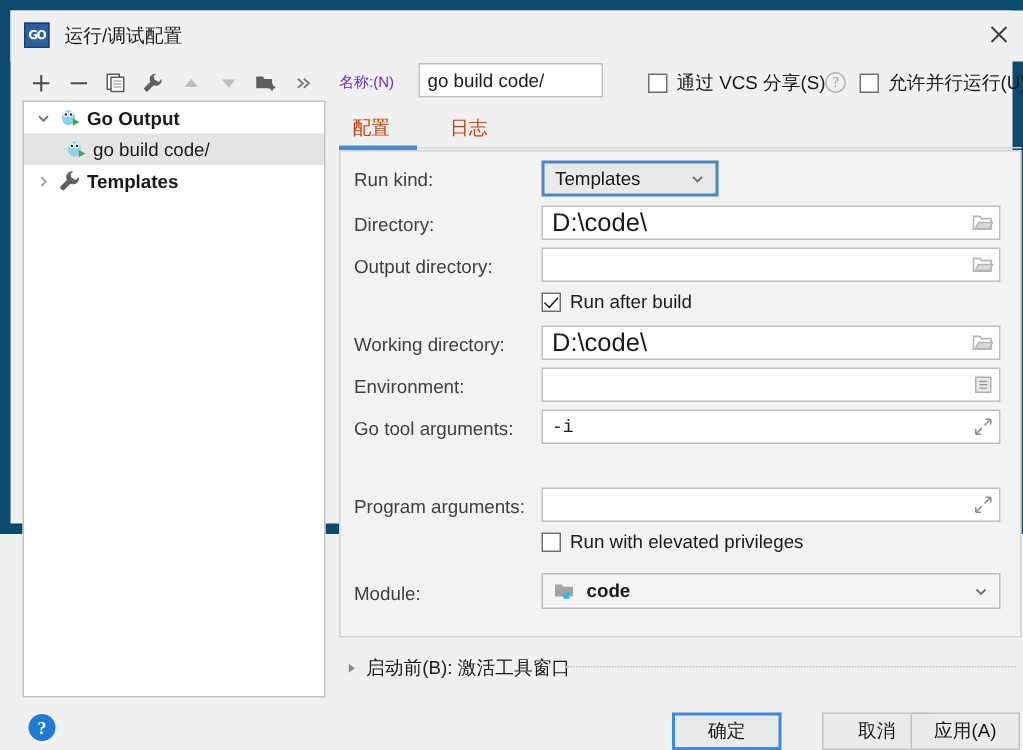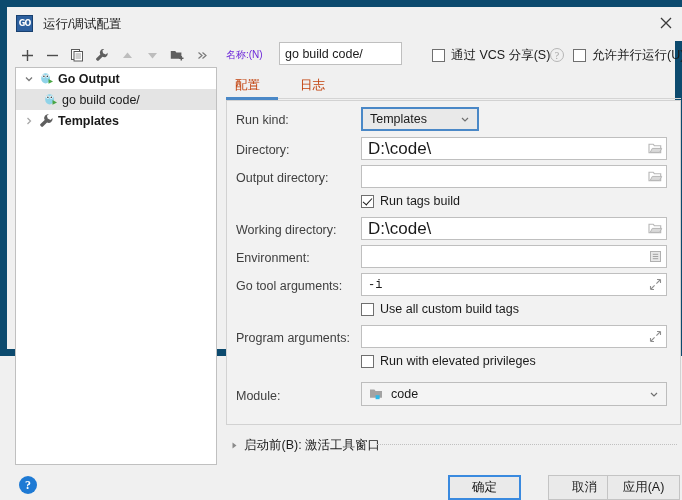--- a/index.html
+++ b/index.html
@@ -424,21 +424,21 @@
     <input class="tfield" style="left: 134px; top: 64px; width: 306px;" value="">
     <div class="field-btn" style="left:417px; top:65px;">
       <svg width="15" height="13" viewBox="0 0 15 13">
         <path d="M1 2.2 h4.2 l1.1 1.5 h6.4 v7.1 h-11.7 z" fill="none" stroke="#b6b6b6" stroke-width="1.1"></path>
         <path d="M2.2 10.4 l2.1 -4 h9.4 l-2.1 4 z" fill="#d9d9d9" stroke="#b6b6b6" stroke-width="1"></path>
       </svg>
     </div>
 
     <div class="cb-row" style="left:134px; top:93px;">
       <span class="cbox checked"></span>
-      <span class="cb-text">Run tags build</span>
+      <span class="cb-text">Run after build</span>
     </div>
 
     <div class="field-label" style="left:9px; top:122px;">Working directory:</div>
     <input class="tfield" style="left: 134px; top: 116px; width: 306px;" value="D:\code\">
     <div class="field-btn" style="left:417px; top:117px;">
       <svg width="15" height="13" viewBox="0 0 15 13">
         <path d="M1 2.2 h4.2 l1.1 1.5 h6.4 v7.1 h-11.7 z" fill="none" stroke="#b6b6b6" stroke-width="1.1"></path>
         <path d="M2.2 10.4 l2.1 -4 h9.4 l-2.1 4 z" fill="#d9d9d9" stroke="#b6b6b6" stroke-width="1"></path>
       </svg>
     </div>
@@ -454,41 +454,37 @@
 
     <div class="field-label" style="left:9px; top:178px;">Go tool arguments:</div>
     <input class="tfield mono" style="left: 134px; top: 172px; width: 306px;" value="-i">
     <div class="field-btn" style="left:417px; top:173px;">
       <svg width="13" height="13" viewBox="0 0 13 13">
         <path d="M11.5 1.5 L7.4 5.6 M11.5 1.5 V5 M11.5 1.5 H8" stroke="#8e8e8e" stroke-width="1.1" fill="none"></path>
         <path d="M1.5 11.5 L5.6 7.4 M1.5 11.5 V8 M1.5 11.5 H5" stroke="#8e8e8e" stroke-width="1.1" fill="none"></path>
       </svg>
     </div>
 
-    <div class="cb-row" style="left:134px; top:201px;">
-      <span class="cbox"></span>
-      <span class="cb-text">Use all custom build tags</span>
-    </div>
 
     <div class="field-label" style="left:9px; top:230px;">Program arguments:</div>
     <input class="tfield mono" style="left: 134px; top: 224px; width: 306px;" value="">
     <div class="field-btn" style="left:417px; top:225px;">
       <svg width="13" height="13" viewBox="0 0 13 13">
         <path d="M11.5 1.5 L7.4 5.6 M11.5 1.5 V5 M11.5 1.5 H8" stroke="#8e8e8e" stroke-width="1.1" fill="none"></path>
         <path d="M1.5 11.5 L5.6 7.4 M1.5 11.5 V8 M1.5 11.5 H5" stroke="#8e8e8e" stroke-width="1.1" fill="none"></path>
       </svg>
     </div>
 
     <div class="cb-row" style="left:134px; top:253px;">
       <span class="cbox"></span>
       <span class="cb-text">Run with elevated privileges</span>
     </div>
 
     <div class="field-label" style="left:9px; top:288px;">Module:</div>
-    <div class="combo" style="left:134px; top:281px; width:306px; background:#f4f4f4;">
+    <div class="combo" style="left:134px; top:281px; width:306px; background:#f4f4f4;font-weight:bold;">
       <span class="mod-icon">
         <svg width="15" height="14" viewBox="0 0 15 14">
           <path d="M1 2.6 h4.4 l1.2 1.5 h6.4 v6.6 h-12 z" fill="#a3a3a3"></path>
           <rect x="6.6" y="8.2" width="4" height="4" fill="#2fb8e8"></rect>
         </svg>
       </span>
       <span class="combo-text">code</span>
       <span class="caret">
         <svg width="10" height="10" viewBox="0 0 10 10">
             <path d="M2 4 L5 7 L8 4" stroke="#6f6f6f" stroke-width="1.2" fill="none"></path>

